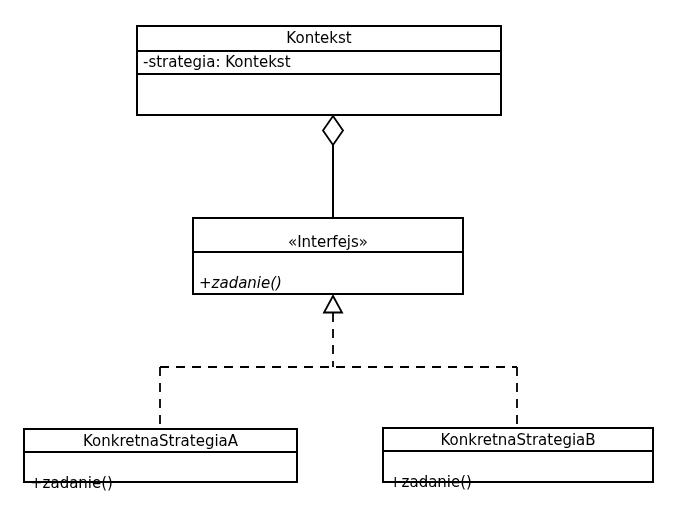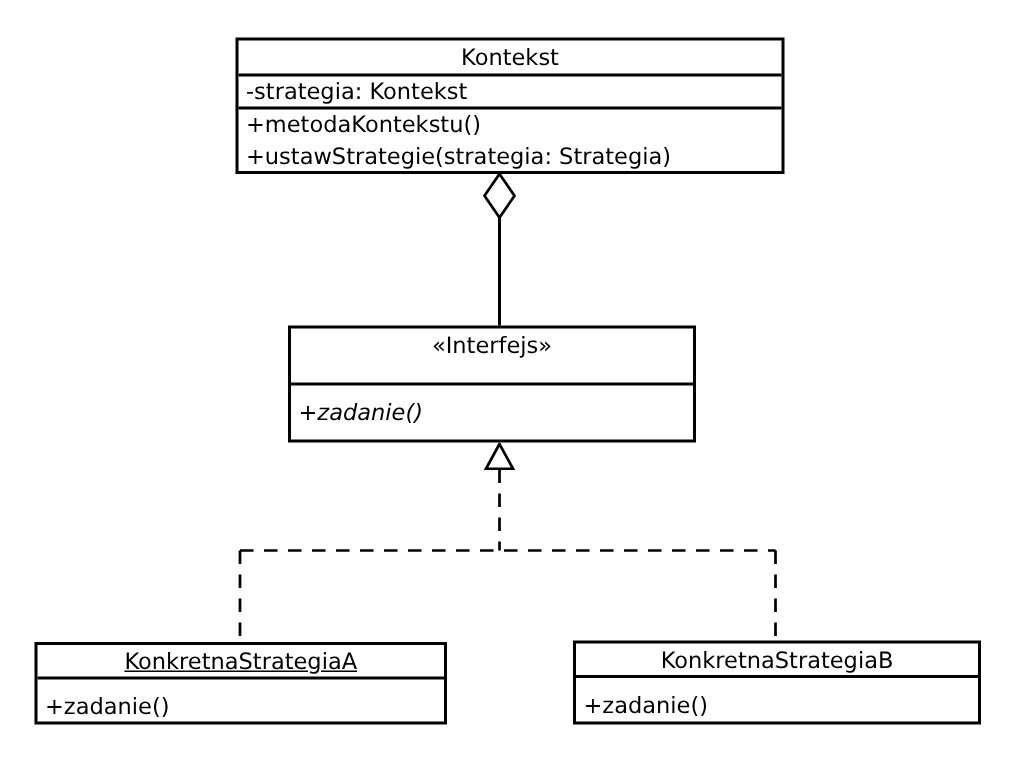--- a/index.html
+++ b/index.html
@@ -38,36 +38,36 @@
     border-bottom: 2px solid #000000;
   }
   .title-compartment {
     text-align: center;
     line-height: 21px;
     padding-top: 1px;
   }
   .stereotype-line {
     text-align: center;
     line-height: 18px;
-    padding-top: 2px;
+    padding-top: 14px;
   }
   .name-line {
     text-align: center;
     line-height: 17px;
   }
   .member-line {
     line-height: 21px;
     padding-left: 5px;
     white-space: nowrap;
   }
   .attr-compartment .member-line {
     line-height: 20px;
   }
   .body-pad {
-    padding-top: 8px;
+    padding-top: 20px;
     border-radius: 14px;
   }
   .italic {
     font-style: italic;
   }
   .grow { flex: 1; }
 </style>
 </head>
 <body>
 
@@ -75,42 +75,38 @@
 
   <svg id="connectors" width="679" height="512" viewBox="0 0 679 512">
 
     <line x1="333" y1="144" x2="333" y2="218" stroke="#000000" stroke-width="2"></line>
     <polygon points="333,116 343,130.5 333,145 323,130.5" fill="#ffffff" stroke="#000000" stroke-width="1.8"></polygon>
 
     <path d="M333,313 L333,367 M160,367 L517,367 M160,367 L160,428 M517,367 L517,427" fill="none" stroke="#000000" stroke-width="1.8" stroke-dasharray="9,7"></path>
     <polygon points="333,296 324,312.5 342,312.5" fill="#ffffff" stroke="#000000" stroke-width="1.8"></polygon>
   </svg>
 
-  <div class="uml-class" style="left:157px; top:25px; width:366px; height:91px;">
+  <div class="uml-class" style="left:136px; top:25px; width:366px; height:91px;">
     <div class="compartment divided title-compartment" style="height:25px;">Kontekst</div>
     <div class="compartment divided attr-compartment" style="height:23px;">
       <div class="member-line">-strategia: Kontekst</div>
-    </div>
-    <div class="compartment grow">
-      <div class="member-line">+metodaKontekstu()</div>
-      <div class="member-line">+ustawStrategie(strategia: Strategia)</div>
     </div>
   </div>
 
   <div class="uml-class" style="left:192px; top:217px; width:272px; height:78px;">
     <div class="compartment divided" style="height:38px;">
       <div class="stereotype-line">«Interfejs»</div>
     </div>
     <div class="compartment grow body-pad">
       <div class="member-line italic">+zadanie()</div>
     </div>
   </div>
 
   <div class="uml-class" style="left:23px; top:428px; width:275px; height:55px;">
-    <div class="compartment divided title-compartment" style="height:24px; line-height:20px;text-decoration:underline;">KonkretnaStrategiaA</div>
+    <div class="compartment divided title-compartment" style="height:24px; line-height:20px;">KonkretnaStrategiaA</div>
     <div class="compartment grow body-pad">
       <div class="member-line">+zadanie()</div>
     </div>
   </div>
 
   <div class="uml-class" style="left:382px; top:427px; width:272px; height:56px;">
     <div class="compartment divided title-compartment" style="height:23px; line-height:21px;">KonkretnaStrategiaB</div>
     <div class="compartment grow body-pad">
       <div class="member-line">+zadanie()</div>
     </div>

